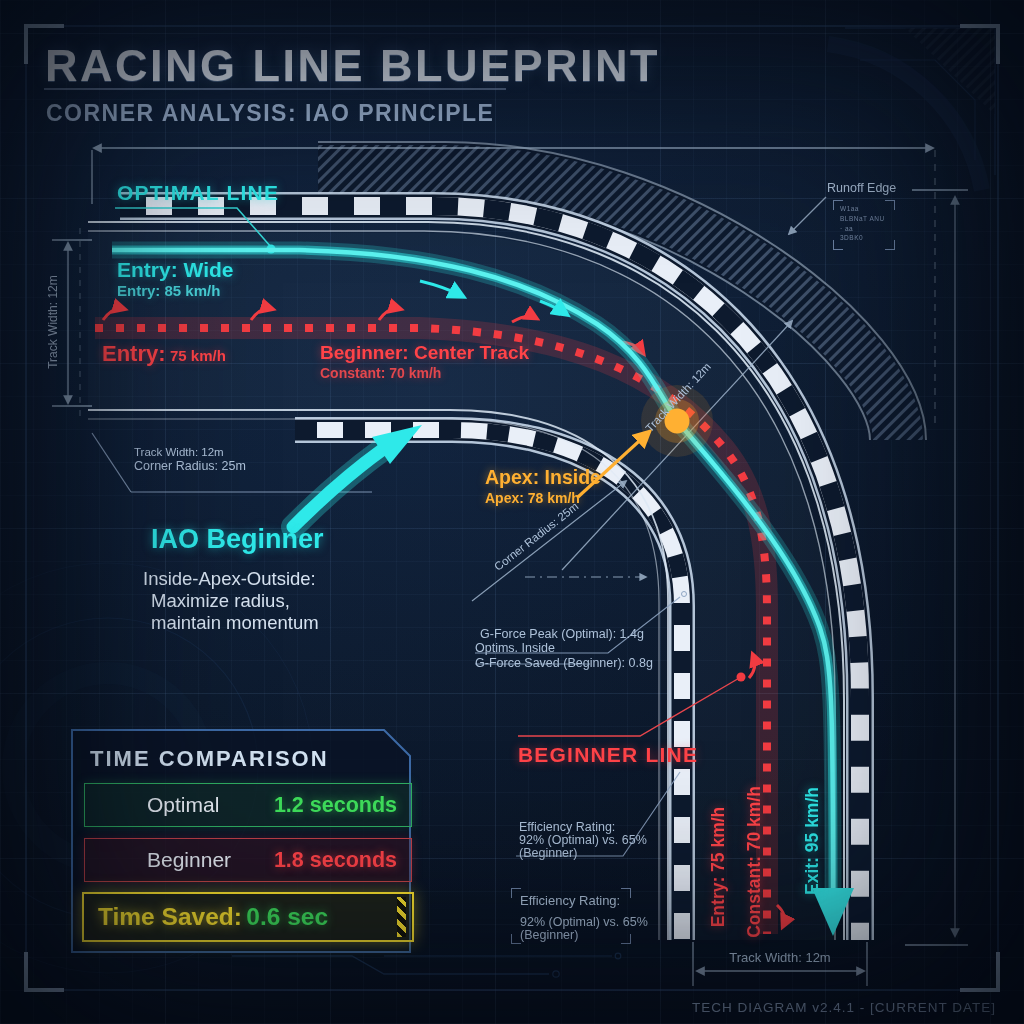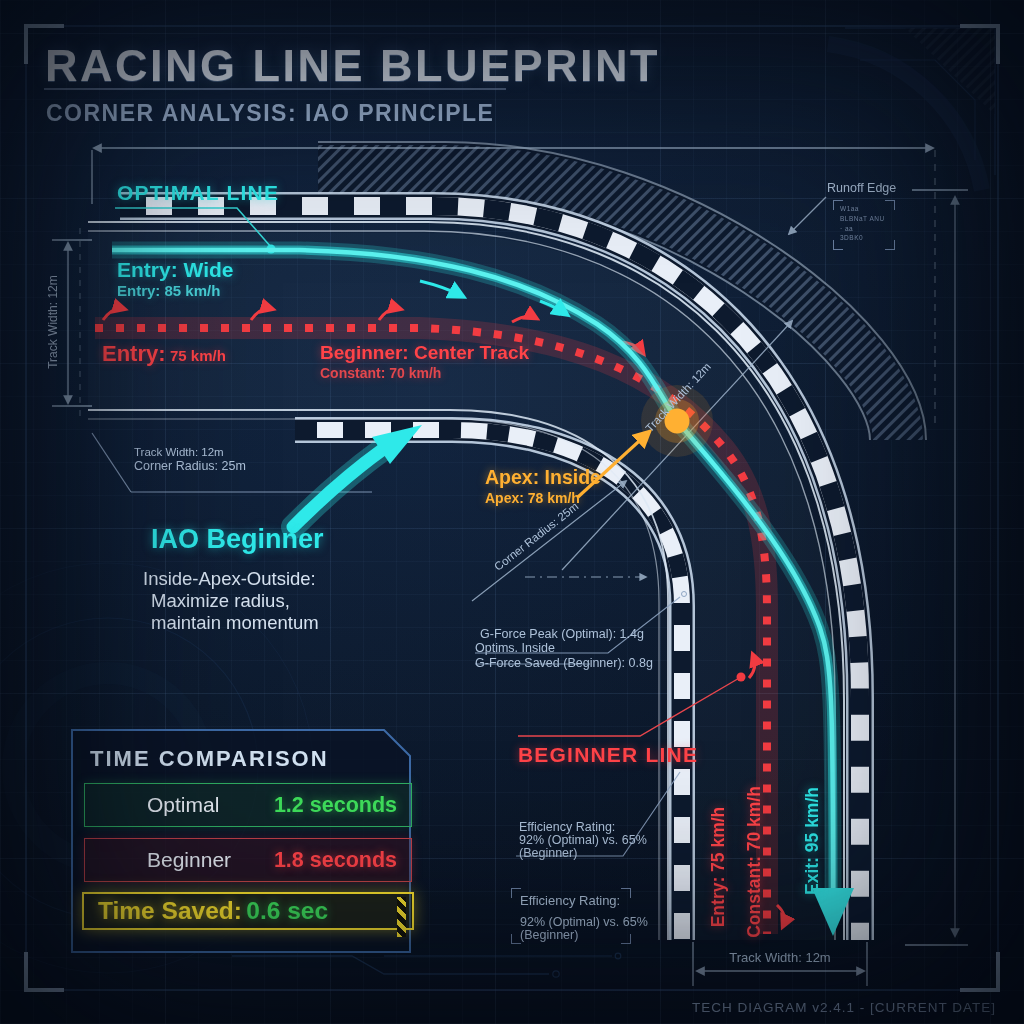--- a/index.html
+++ b/index.html
@@ -268,21 +268,21 @@
   <div class="prow" style="left:84px;top:783px;width:328px;height:44px;border:1.5px solid #2fae62;background:rgba(25,75,48,0.32);box-shadow:0 0 10px rgba(47,174,98,0.25);">
     <span class="plabel">Optimal</span>
     <span class="green" style="font-size:21.5px;font-weight:700;">1.2 seconds</span>
   </div>
 
   <div class="prow" style="left:84px;top:838px;width:328px;height:44px;border:1.5px solid #c04048;background:rgba(90,24,34,0.32);box-shadow:0 0 10px rgba(200,60,70,0.25);">
     <span class="plabel">Beginner</span>
     <span class="redval" style="font-size:21.5px;font-weight:700;">1.8 seconds</span>
   </div>
 
-  <div class="prow" style="left:82px;top:892px;width:332px;height:38px;border:2.5px solid #ffe62e;background:rgba(62,60,12,0.40);box-shadow:0 0 16px rgba(255,230,46,0.45);">
+  <div class="prow" style="left:82px;top:892px;width:332px;height:50px;border:2.5px solid #ffe62e;background:rgba(62,60,12,0.40);box-shadow:0 0 16px rgba(255,230,46,0.45);">
     <span>
       <span class="yellow" style="font-size:24.5px;font-weight:700;">Time Saved:</span>
       <span class="green" style="font-size:24.5px;font-weight:700;">0.6 sec</span>
     </span>
   </div>
   <div class="hazard" style="left:397px;top:897px;width:9px;height:40px;"></div>
 
   <div class="lbl dimmer" style="right:28px;top:1000px;font-size:13.5px;letter-spacing:1px;">TECH DIAGRAM v2.4.1 - [CURRENT DATE]</div>
 
   <div class="vignette"></div>

